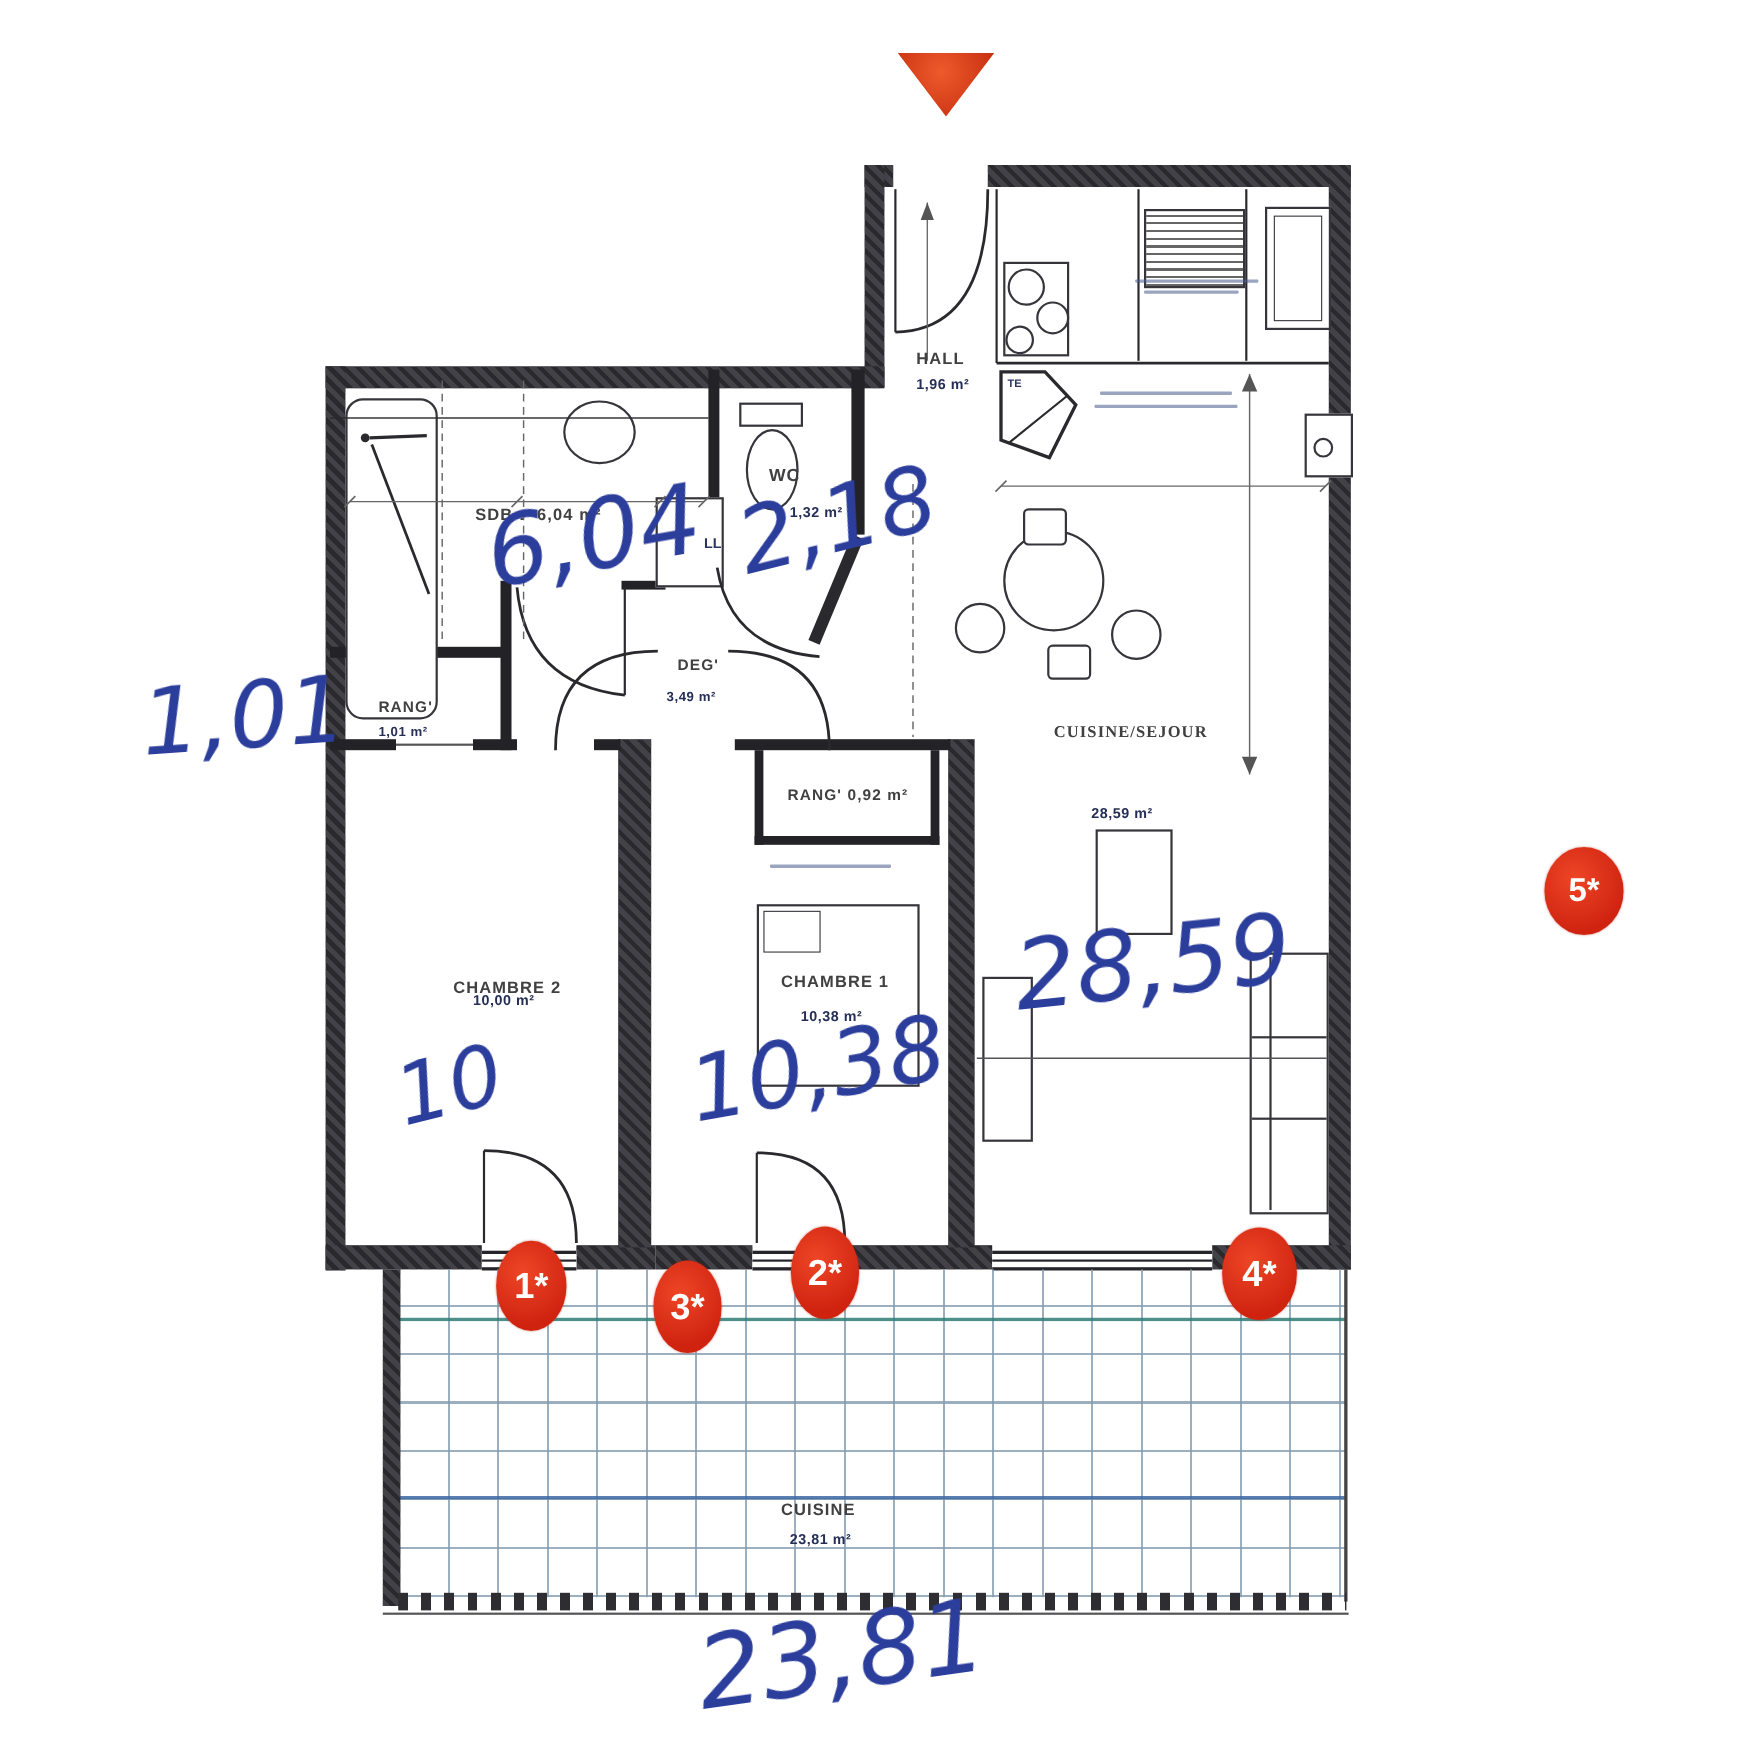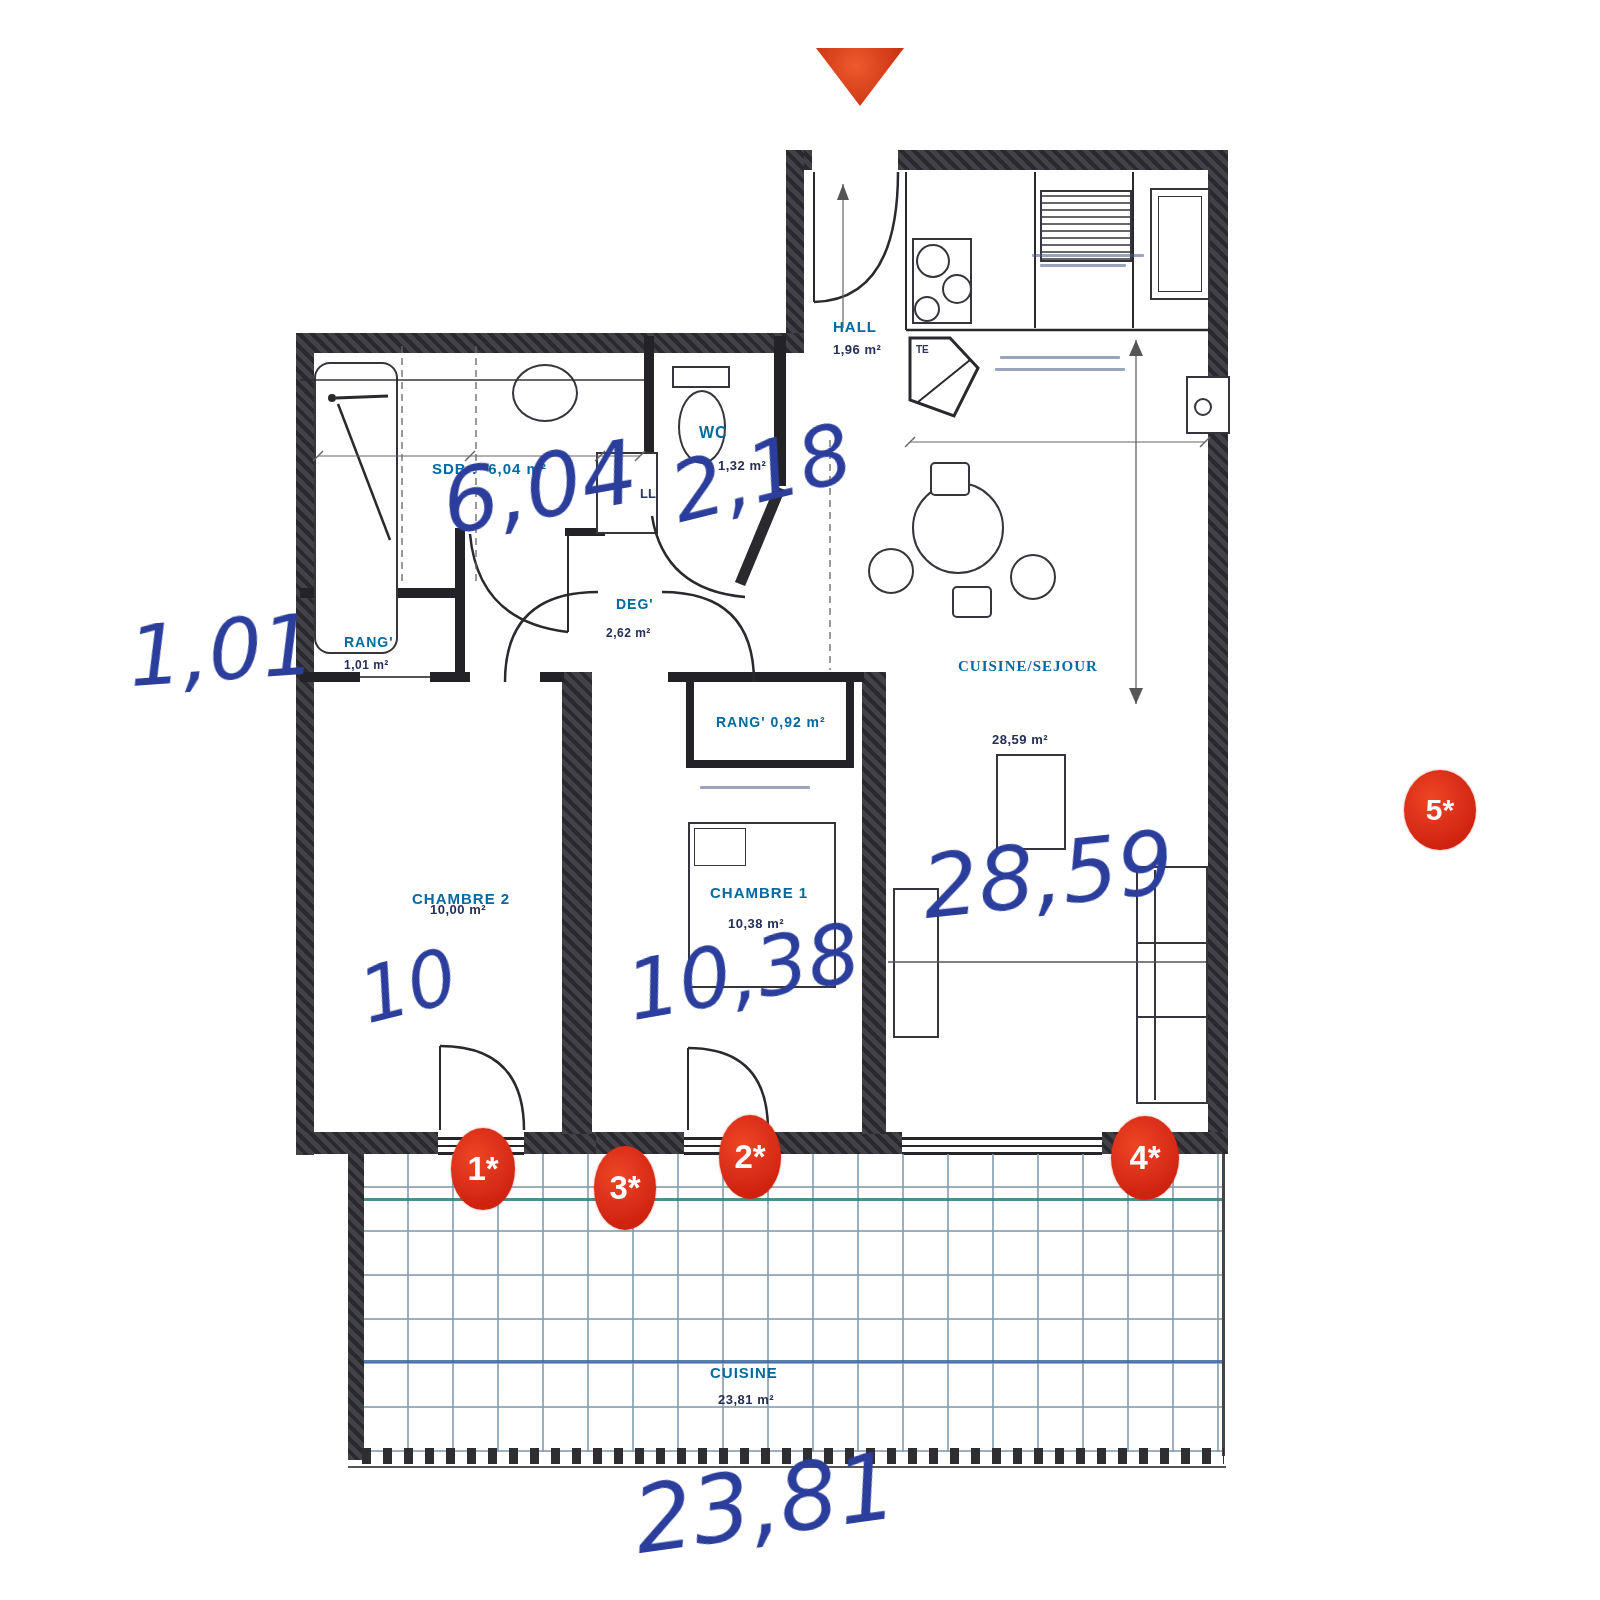--- a/index.html
+++ b/index.html
@@ -5,21 +5,21 @@
   html,body{margin:0;padding:0;background:#fff;}
   #stage{position:relative;width:1600px;height:1600px;background:#fff;overflow:hidden;
          font-family:"Liberation Sans",sans-serif;}
   .wall{position:absolute;background:#2a292d;
         background-image:repeating-linear-gradient(45deg, rgba(98,95,105,.45) 0 5px, transparent 5px 9px);}
   .twall{position:absolute;background:#232227;}
   .window{position:absolute;height:12px;background:#fff;border-top:3px solid #26262a;border-bottom:3px solid #26262a;}
   .window::after{content:"";position:absolute;left:0;right:0;top:50%;height:2px;margin-top:-1px;background:#26262a;}
   .furn{position:absolute;border:2.5px solid #35353b;background:#fff;box-sizing:border-box;}
   .circ{position:absolute;border:2px solid #35353b;border-radius:50%;background:#fff;box-sizing:border-box;}
-  .plabel{position:absolute;color:#0369a1;font-weight:bold;font-size:15px;letter-spacing:1px;
+  .plabel{position:absolute;color:#404040;font-weight:bold;font-size:15px;letter-spacing:1px;
           filter:blur(.3px);white-space:nowrap;}
   .parea{position:absolute;color:#252e56;font-weight:bold;font-size:13px;letter-spacing:.5px;
          filter:blur(.35px);white-space:nowrap;}
   .hand{position:absolute;color:#2c3e9c;font-family:"DejaVu Sans",sans-serif;font-style:italic;
         font-weight:400;white-space:nowrap;filter:blur(.25px);transform-origin:left bottom;}
   .marker{position:absolute;border-radius:50%;
           background:radial-gradient(circle at 38% 35%, #ee4526, #cf2310 72%);
           display:flex;align-items:center;justify-content:center;color:#fff;
           font-weight:bold;font-size:33px;box-shadow:0 0 2px rgba(160,30,15,.6);}
   .note{position:absolute;background:#4a5a8c;opacity:.55;filter:blur(.6px);border-radius:1px;}
@@ -163,21 +163,21 @@
   <div class="plabel" style="left:432px;top:460px;">
     <span>SDB :</span>&nbsp;&nbsp;<span>6,04 m²</span>
   </div>
   <div class="plabel" style="left:699px;top:424px;font-size:16px;">WC</div>
   <div class="parea" style="left:718px;top:458px;">1,32 m²</div>
   <div class="plabel" style="left:833px;top:318px;">HALL</div>
   <div class="parea" style="left:833px;top:342px;">1,96 m²</div>
   <div class="plabel" style="left:344px;top:634px;font-size:14px;">RANG'</div>
   <div class="parea" style="left:344px;top:658px;font-size:12px;">1,01 m²</div>
   <div class="plabel" style="left:616px;top:596px;font-size:14px;">DEG'</div>
-  <div class="parea" style="left:606px;top:626px;font-size:12px;">2,62 m²</div>
+  <div class="parea" style="left:606px;top:626px;font-size:12px;">3,49 m²</div>
   <div class="plabel" style="left:716px;top:714px;font-size:14px;">
     <span>RANG'</span>&nbsp;<span>0,92 m²</span>
   </div>
   <div class="plabel" style="left:412px;top:872px;margin-top:18px;">CHAMBRE 2</div>
   <div class="parea" style="left:430px;top:902px;">10,00 m²</div>
   <div class="plabel" style="left:710px;top:884px;">CHAMBRE 1</div>
   <div class="parea" style="left:728px;top:916px;">10,38 m²</div>
   <div class="plabel" style="left:958px;top:658px;font-family:Liberation Serif, serif;">CUISINE/SEJOUR</div>
   <div class="parea" style="left:992px;top:732px;">28,59 m²</div>
 

